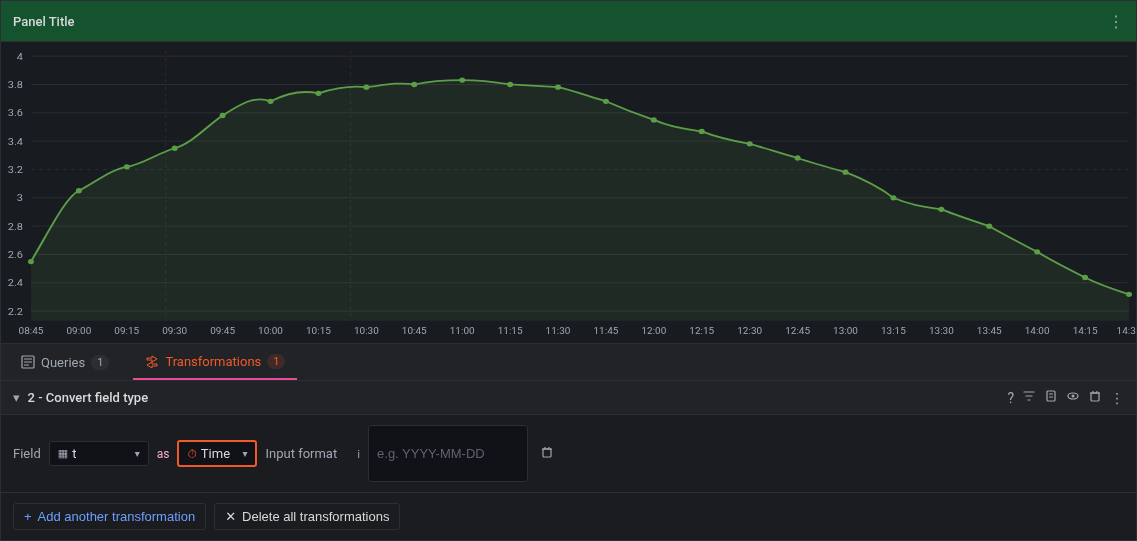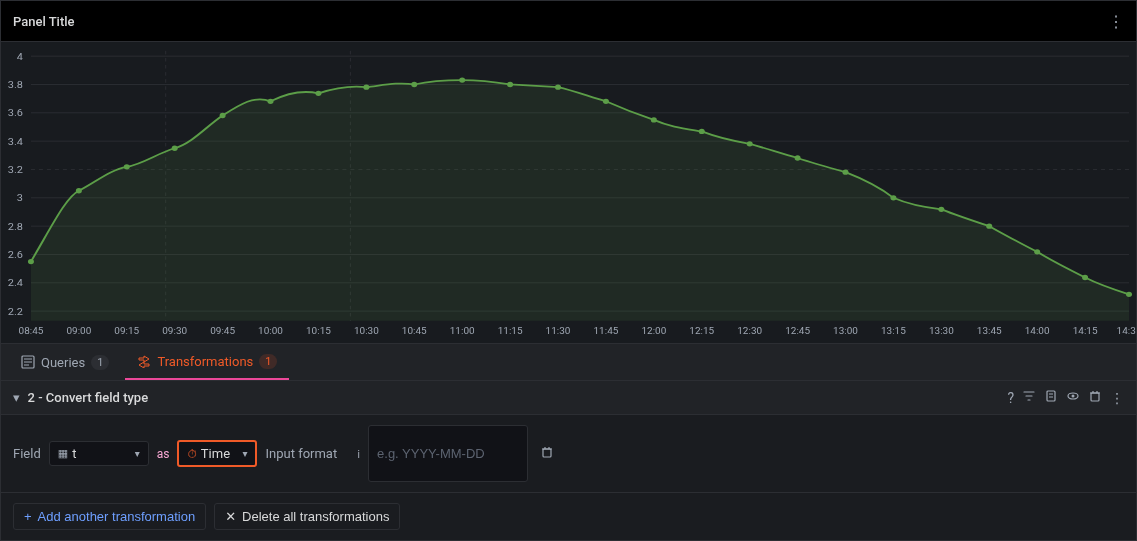--- a/index.html
+++ b/index.html
@@ -21,21 +21,21 @@
       background: #181b1f;
       border: 1px solid #2c2e33;
     }
 
     
     .panel-header {
       display: flex;
       align-items: center;
       justify-content: space-between;
       padding: 20px 12px;
-      background: #000000;
+      background: #14532d;
       border-bottom: 1px solid #2c2e33;
       height: 30px;
     }
     .panel-title {
       font-size: 13px;
       color: #d8d9da;
       font-weight: 500;
     }
     .panel-menu-icon {
       cursor: pointer;
@@ -53,21 +53,21 @@
 
     
     .tabs-bar {
       display: flex;
       align-items: center;
       background: #212327;
       border-top: 1px solid #2c2e33;
       border-bottom: 1px solid #2c2e33;
       height: 38px;
       padding: 0 8px;
-      gap: 4px;
+      gap: 12px;
     }
     .tab {
       display: flex;
       align-items: center;
       gap: 6px;
       padding: 6px 12px;
       cursor: pointer;
       border-radius: 4px 4px 0 0;
       color: #9fa7b3;
       font-size: 13px;

